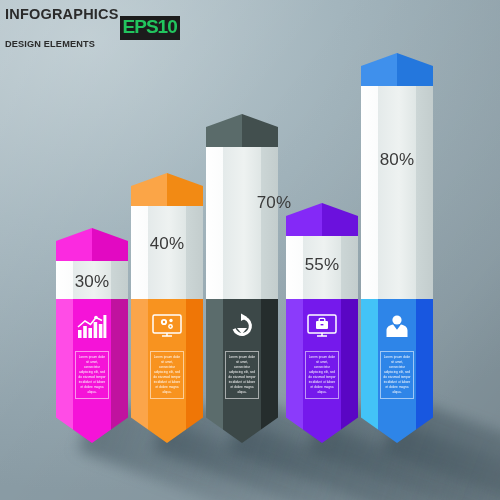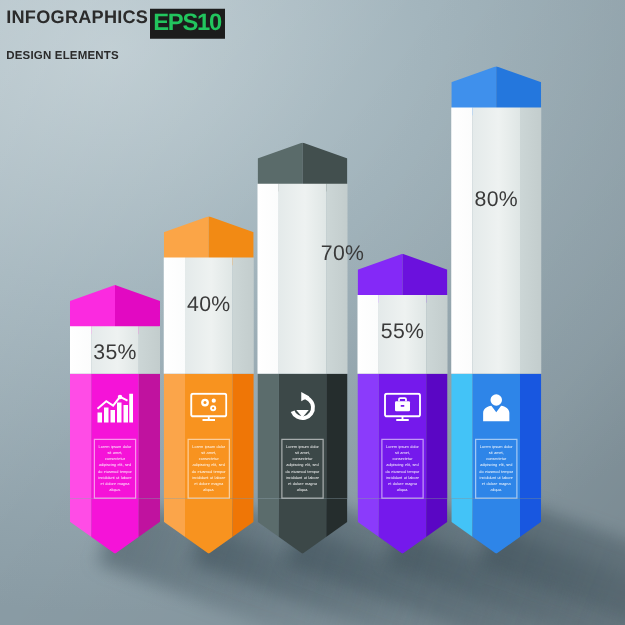--- a/index.html
+++ b/index.html
@@ -12,21 +12,21 @@
     background:
       radial-gradient(ellipse 120% 90% at 18% 8%, rgba(186,201,207,1) 0%, rgba(163,181,189,1) 42%, rgba(138,156,165,1) 100%);
   }
   
   #bg-sheen{
     position:absolute;inset:0;
     background:linear-gradient(128deg, rgba(255,255,255,.17) 0%, rgba(255,255,255,0) 38%, rgba(0,0,0,.05) 78%, rgba(0,0,0,.13) 100%);
     pointer-events:none;
   }
   
-  #header{position:absolute;left:5px;top:7px;display:flex;align-items:flex-start;}
+  #header{position:absolute;left:5px;top:7px;display:flex;align-items:center;}
   #titleblock{display:flex;flex-direction:column;line-height:1;}
   #t1{font-size:14.5px;font-weight:bold;letter-spacing:.2px;color:#2b2b2b;}
   #t2{font-size:9.2px;font-weight:bold;letter-spacing:.15px;color:#2b2b2b;margin-top:18px;}
   #eps{
     margin-left:1px;background:#1c1c1c;color:#22c55e;font-weight:bold;
     font-size:19px;letter-spacing:-1px;padding:1px 3px 2px 3px;height:21px;
     display:flex;align-items:center;
   }
   
   .bar{position:absolute;bottom:0;}
@@ -98,21 +98,21 @@
         <div class="prism" style="height: 215px;">
           <div class="cap" style="top: 0px; height: 46px;">
             <div class="cl" style="background: rgb(251, 42, 224);"></div>
             <div class="cr" style="background: rgb(226, 9, 194);"></div>
           </div>
           <div class="shaft" style="top: 33.12px; height: 37.88px;">
             <div class="f-left"></div>
             <div class="f-mid"></div>
             <div class="f-right"></div>
           </div>
-          <div class="pct" style="top: 44.484px;">35%</div>
+          <div class="pct" style="top: 44.484px;">30%</div>
           <div class="base" style="top: 71px; height: 100px;">
             <div class="b-left" style="background: rgb(255, 76, 230);"></div>
             <div class="b-mid" style="background: rgb(245, 19, 216);"></div>
             <div class="b-right" style="background: rgb(192, 18, 159);"></div>
           </div>
           <div class="baseinner" style="top: 71px; height: 100px;">
             <div class="icowrap">
               <svg width="30" height="26" viewBox="0 0 30 26">
                 <g fill="#fff">
       <rect x="1" y="17" width="3.6" height="8"></rect>

